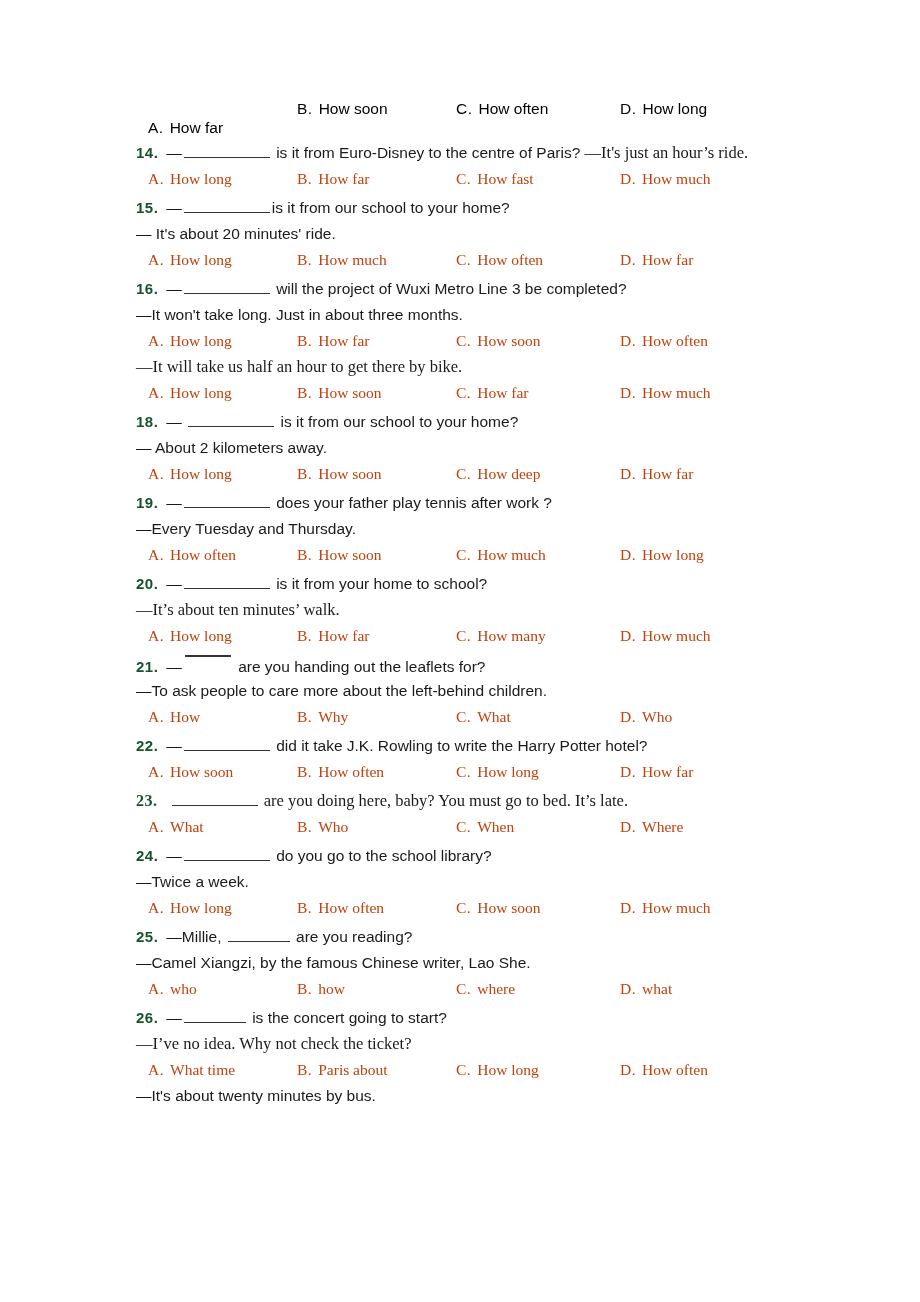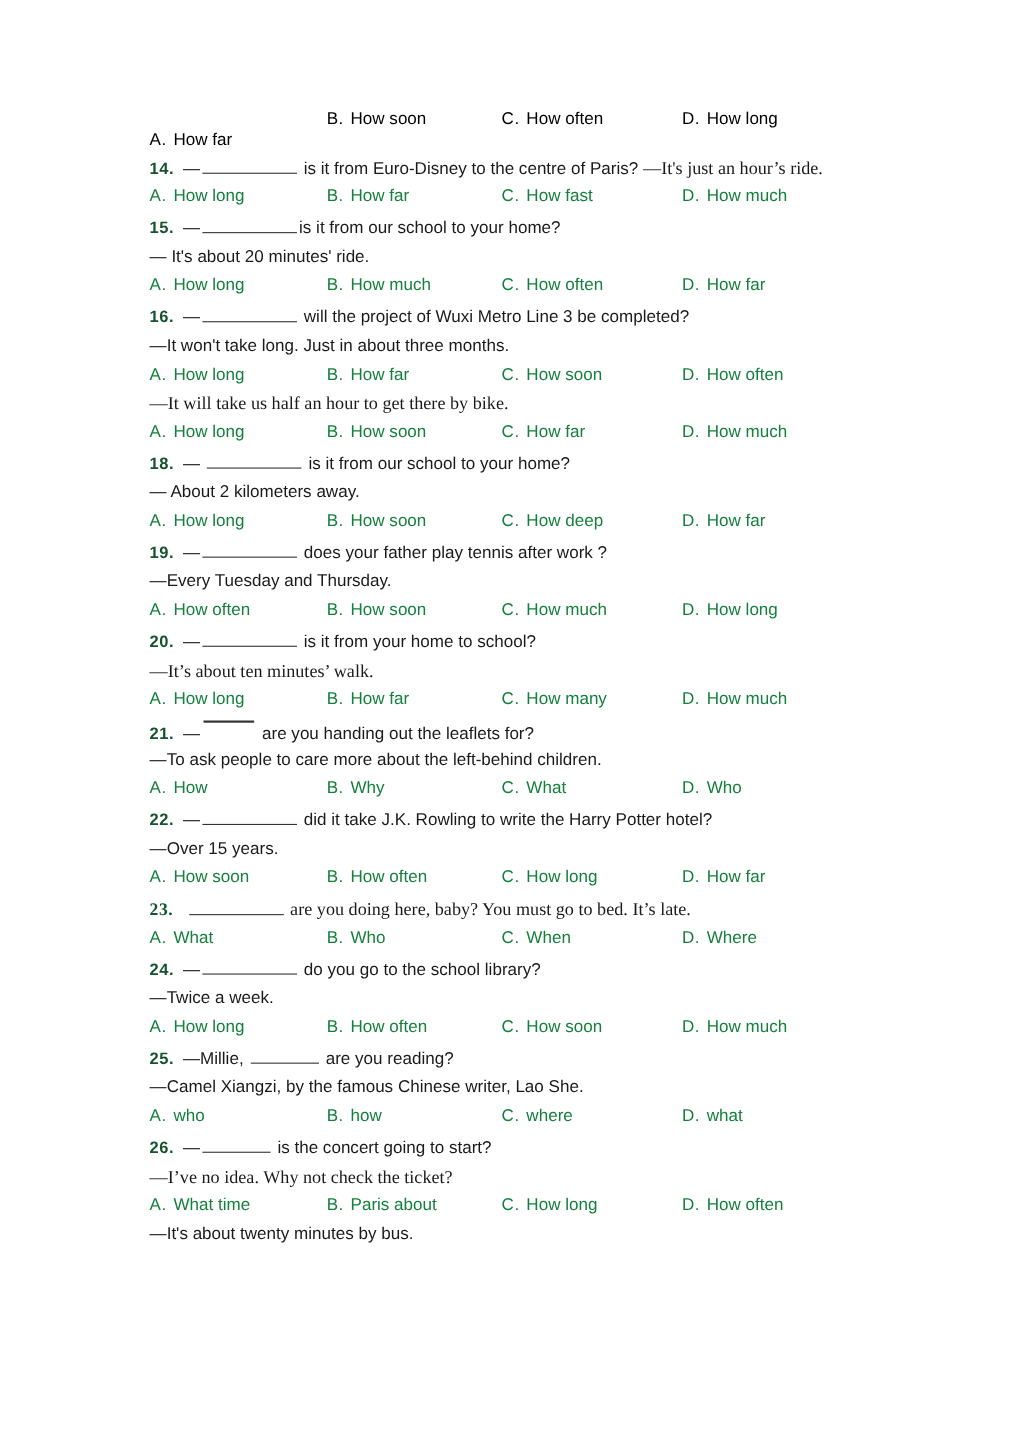--- a/index.html
+++ b/index.html
@@ -78,31 +78,31 @@
     vertical-align: 4px;
   }
 
   
   .opts {
     margin-top: 6px;
     height: 20px;
     position: relative;
     font-size: 15.5px;
     line-height: 19px;
-    font-family: Liberation Sans, sans-serif;
-    color: #15803d;
+    font-family: Liberation Serif, serif;
+    color: #c2410c;
   }
   .opt {
     position: absolute;
     top: 0;
     white-space: nowrap;
   }
   .opt .lab { letter-spacing: 0.5px; }
   .opt .txt { margin-left: 6px; }
-  .c0 { left: 0px; }
+  .c0 { left: 12px; }
   .c1 { left: 161px; }
   .c2 { left: 320px; }
   .c3 { left: 484px; }
 
   
   .toprow {
     position: relative;
     height: 42px;
     font-size: 15.5px;
     font-family: "Liberation Sans", sans-serif;
@@ -205,21 +205,20 @@
           <div class="line rline sans">—To ask people to care more about the left-behind children.</div>
           <div class="opts">
             <div class="opt c0"><span class="lab">A.</span><span class="txt">How</span></div>
             <div class="opt c1"><span class="lab">B.</span><span class="txt">Why</span></div>
             <div class="opt c2"><span class="lab">C.</span><span class="txt">What</span></div>
             <div class="opt c3"><span class="lab">D.</span><span class="txt">Who</span></div>
           </div>
         </div>
         <div>
           <div class="line qline sans"><span class="qnum">22.</span><span class="stem"><span>—</span><span class="blank w-long"></span><span> did it take J.K. Rowling to write the Harry Potter hotel?</span></span></div>
-          <div class="line rline sans">—Over 15 years.</div>
           <div class="opts">
             <div class="opt c0"><span class="lab">A.</span><span class="txt">How soon</span></div>
             <div class="opt c1"><span class="lab">B.</span><span class="txt">How often</span></div>
             <div class="opt c2"><span class="lab">C.</span><span class="txt">How long</span></div>
             <div class="opt c3"><span class="lab">D.</span><span class="txt">How far</span></div>
           </div>
         </div>
         <div>
           <div class="line qline serif"><span class="qnum serifnum">23.</span><span class="stem"><span> </span><span class="blank w-long"></span><span> are you doing here, baby? You must go to bed. It’s late.</span></span></div>
           <div class="opts">

